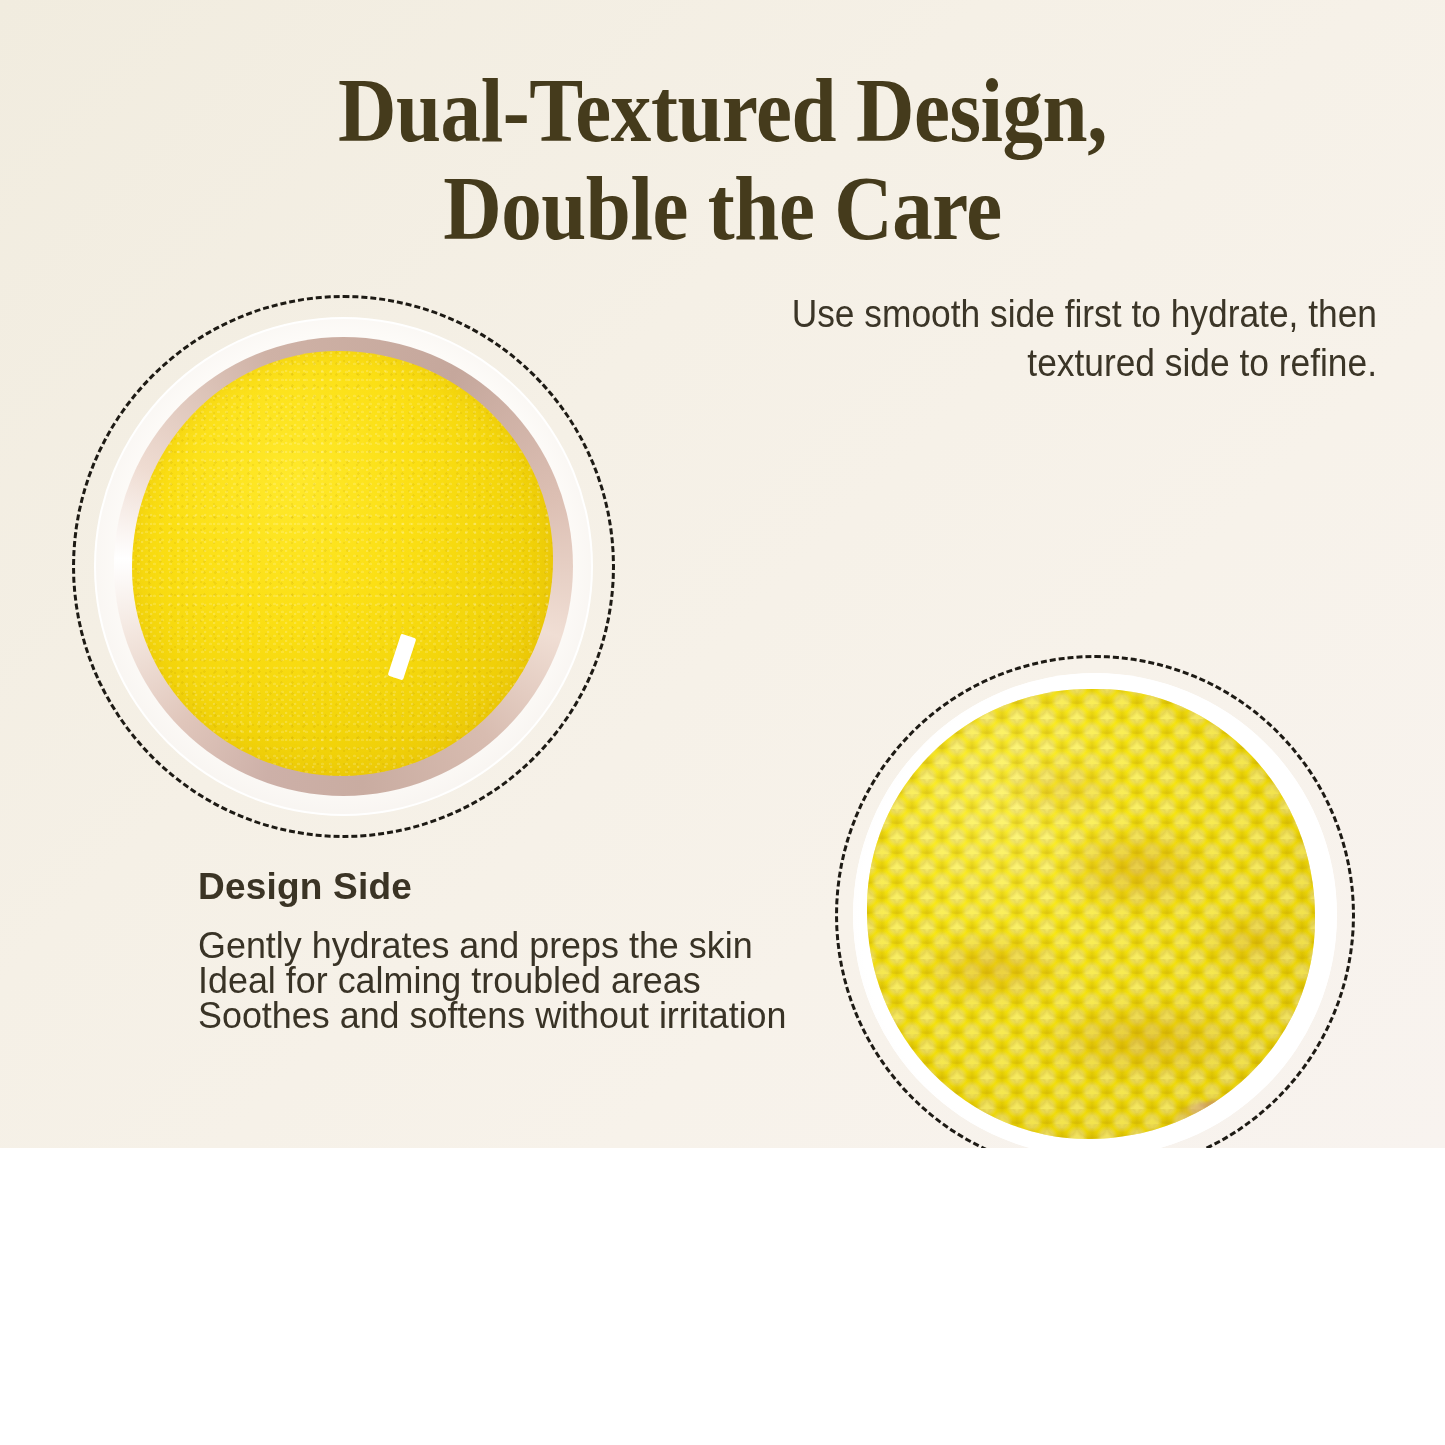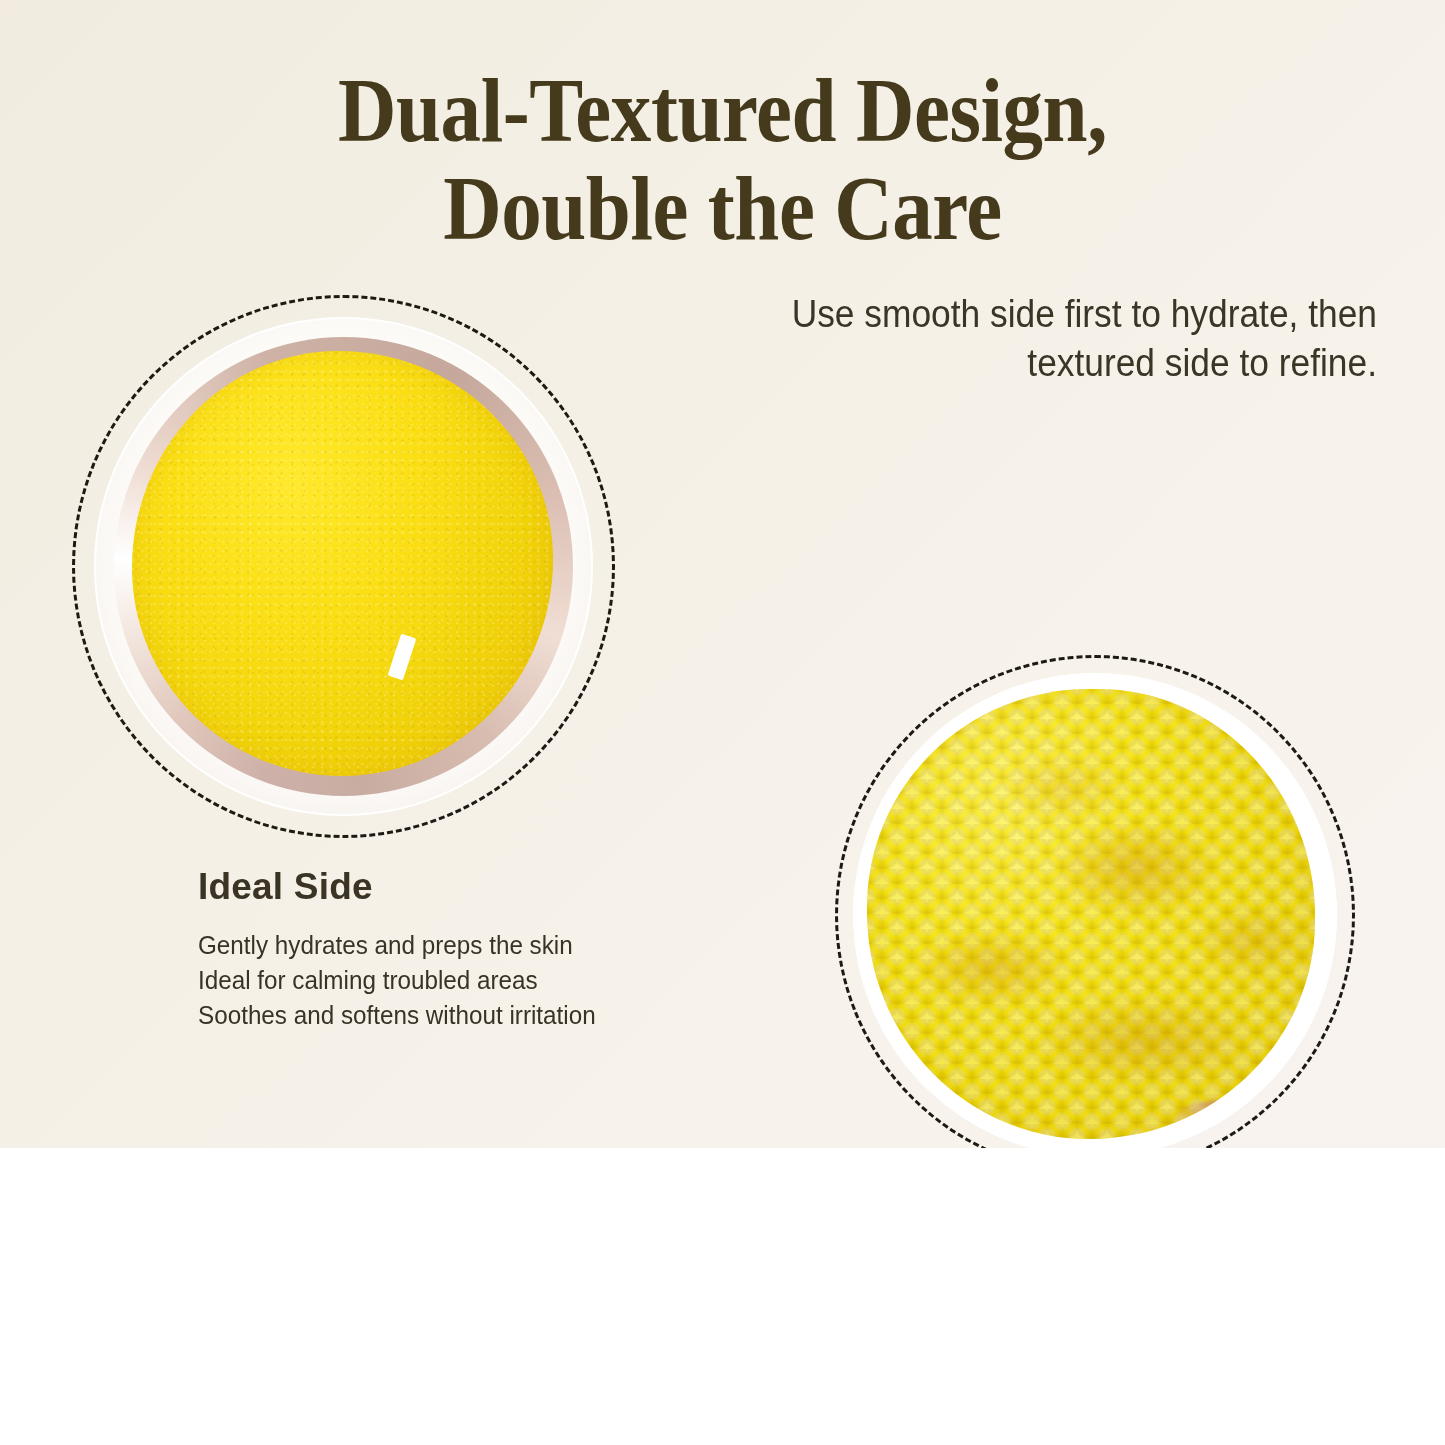--- a/index.html
+++ b/index.html
@@ -228,21 +228,21 @@
     font-family: "Liberation Sans", sans-serif;
     font-weight: bold;
     color: #3b3425;
     font-size: 37px;
     line-height: 44px;
     letter-spacing: 0.2px;
   }
   .caption-body {
     font-family: "Liberation Sans", sans-serif;
     color: #393326;
-    font-size: 25px;
+    font-size: 37px;
     line-height: 35px;
   }
   .caption-body div { white-space: nowrap; }
 
   #caption-smooth {
     left: 198px;
     top: 865px;
     text-align: left;
   }
   #caption-smooth .caption-body { margin-top: 19px; }
@@ -278,21 +278,21 @@
       <div class="rim-pink"></div>
       <div class="pad-smooth"></div>
       <div class="tab" id="tab-a"></div>
       <div class="tab" id="tab-b"></div>
 
     </div>
     <div class="dash-ring"></div>
   </div>
 
   <div class="caption" id="caption-smooth">
-    <div class="caption-heading">Ideal Side</div>
+    <div class="caption-heading">Design Side</div>
     <div class="caption-body">
       <div>Gently hydrates and preps the skin</div>
       <div>Ideal for calming troubled areas</div>
       <div>Soothes and softens without irritation</div>
     </div>
   </div>
 
   <div class="photo" id="photo-textured">
     <div class="photo-inner">
       <div class="rim-white2"></div>

